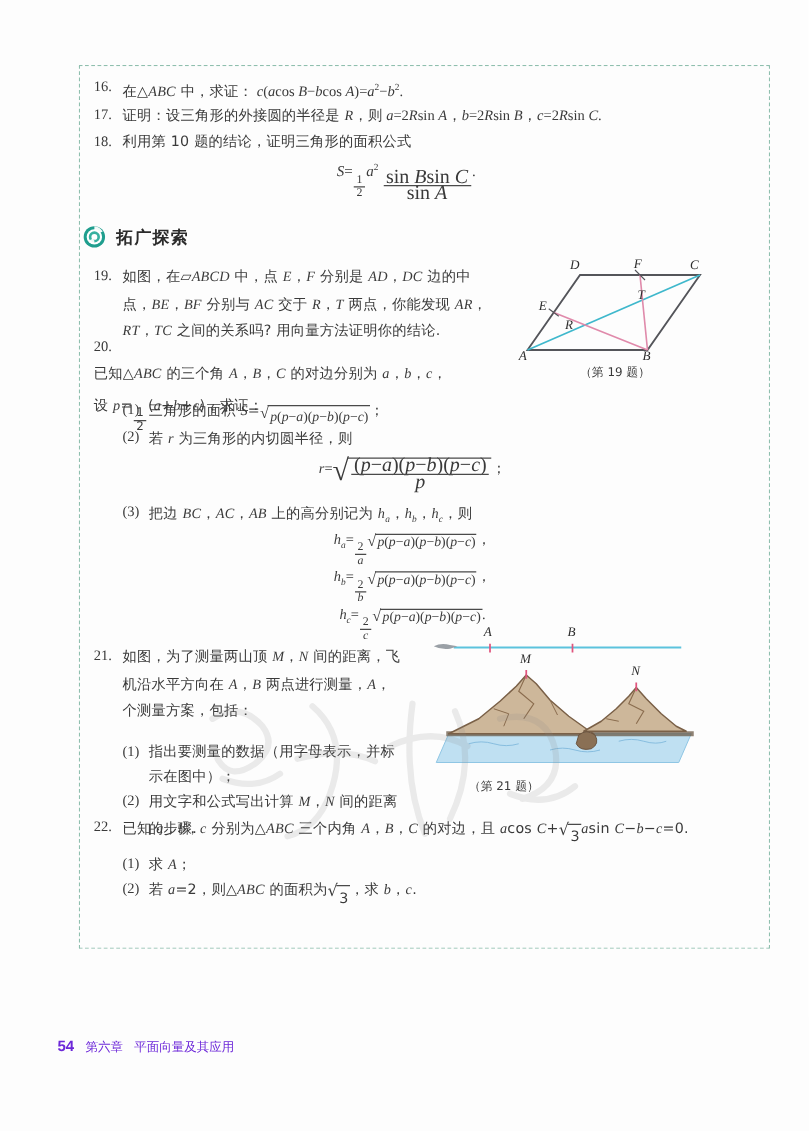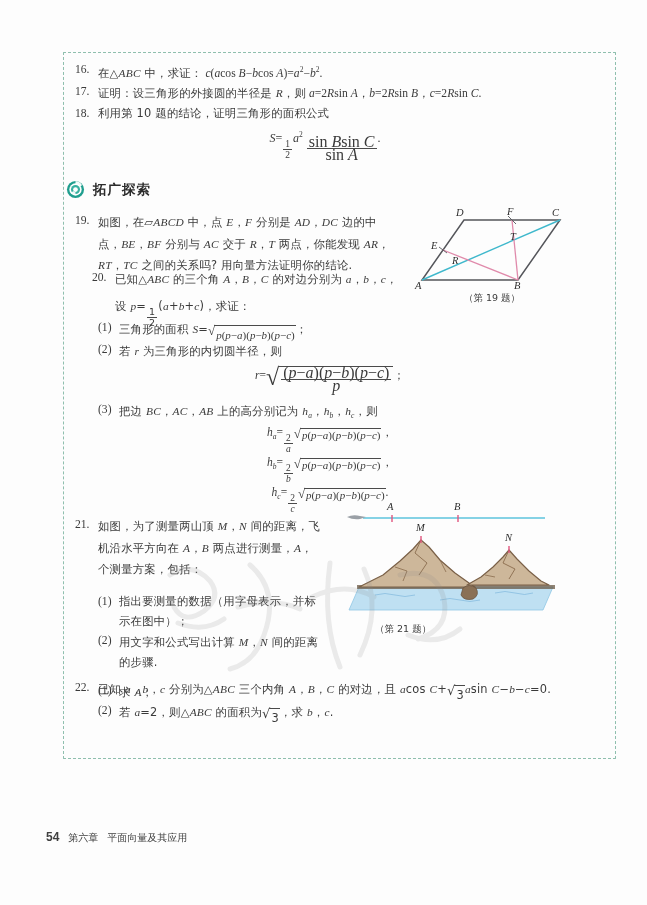--- a/index.html
+++ b/index.html
@@ -104,21 +104,21 @@
   #watermark {
     position: absolute; left: 150px; top: 545px;
     width: 360px; height: 150px;
     pointer-events: none; opacity: .16;
   }
 
   
   #footer {
     position: absolute; left: 46px; top: 830px;
     display: flex; align-items: baseline; gap: 9px;
-    color: #404040;
+    color: #6d28d9;
   }
   #footer .pg {
     font-family: "Liberation Sans","DejaVu Sans",sans-serif;
     font-size: 12px; font-weight: bold;
   }
   #footer .ch, #footer .tt {
     font-family: "DejaVu Sans","Liberation Sans",sans-serif;
     font-size: 10px;
   }
 </style>
@@ -213,21 +213,21 @@
     <span class="vlbl" style="left:140px; top:3px;">C</span>
     <span class="vlbl" style="left:3px; top:76px;">A</span>
     <span class="vlbl" style="left:102px; top:76px;">B</span>
     <span class="vlbl" style="left:19px; top:36px;">E</span>
     <span class="vlbl" style="left:95px; top:2px;">F</span>
     <span class="vlbl" style="left:40px; top:51px;">R</span>
     <span class="vlbl" style="left:98px; top:27px;">T</span>
     <div class="cap">（第 19 题）</div>
   </div>
 
-  <div class="item" style="left:92px; top:268px; width:340px;">
+  <div class="item" style="left:75px; top:268px; width:340px;flex-direction:column;">
     <div class="num">20.</div>
     <div class="body">
       <div class="line">
         <span class="zh">已知△<span class="mi">ABC</span> 的三个角 <span class="mi">A</span>，<span class="mi">B</span>，<span class="mi">C</span> 的对边分别为 <span class="mi">a</span>，<span class="mi">b</span>，<span class="mi">c</span>，</span>
       </div>
       <div class="line" style="line-height:24px; padding-top:3px;">
         <span class="zh">设 <span class="mi">p</span>=<span class="frac">
               <span class="n">1</span>
               <span class="d">2</span>
             </span>(<span class="mi">a</span>+<span class="mi">b</span>+<span class="mi">c</span>)，求证：</span>
@@ -392,21 +392,21 @@
       <path d="M100 20 q30 26 14 70 q-10 28 -34 34"></path>
       <path d="M88 62 q36 -10 62 2"></path>
       <path d="M180 18 q-8 60 10 104"></path>
       <path d="M162 52 q34 -16 62 0"></path>
       <path d="M214 24 q18 40 -4 86"></path>
       <path d="M250 30 q36 -8 44 24 q6 30 -26 40"></path>
       <path d="M258 90 q30 12 52 -6"></path>
     </g>
   </svg>
 
-  <div class="item" style="left:75px; top:678px; width:530px;">
+  <div class="item" style="left:75px; top:652px; width:530px;">
     <div class="num">22.</div>
     <div class="body">
       <div class="line">
         <span class="zh">已知 <span class="mi">a</span>，<span class="mi">b</span>，<span class="mi">c</span> 分别为△<span class="mi">ABC</span> 三个内角 <span class="mi">A</span>，<span class="mi">B</span>，<span class="mi">C</span> 的对边，且 <span class="mi">a</span>cos <span class="mi">C</span>+<span class="sqrt">
               <span class="rad">√</span>
               <span class="bar">3</span>
             </span><span class="mi">a</span>sin <span class="mi">C</span>−<span class="mi">b</span>−<span class="mi">c</span>=0.</span>
       </div>
     </div>
   </div>

